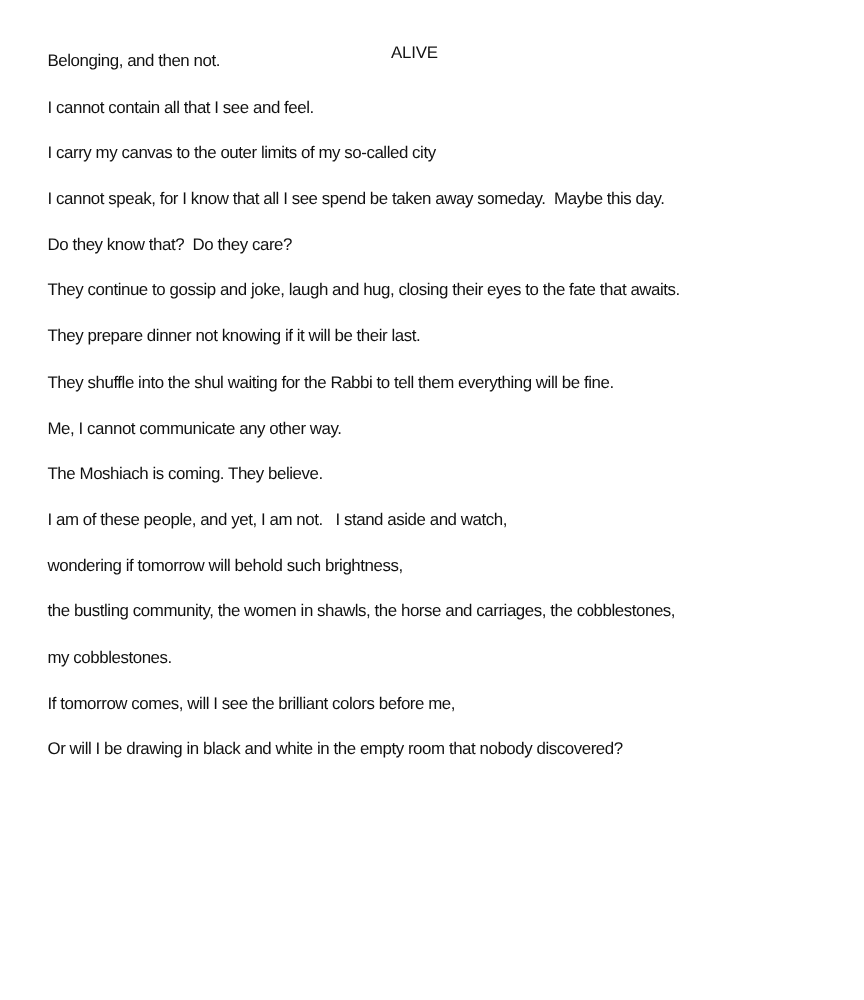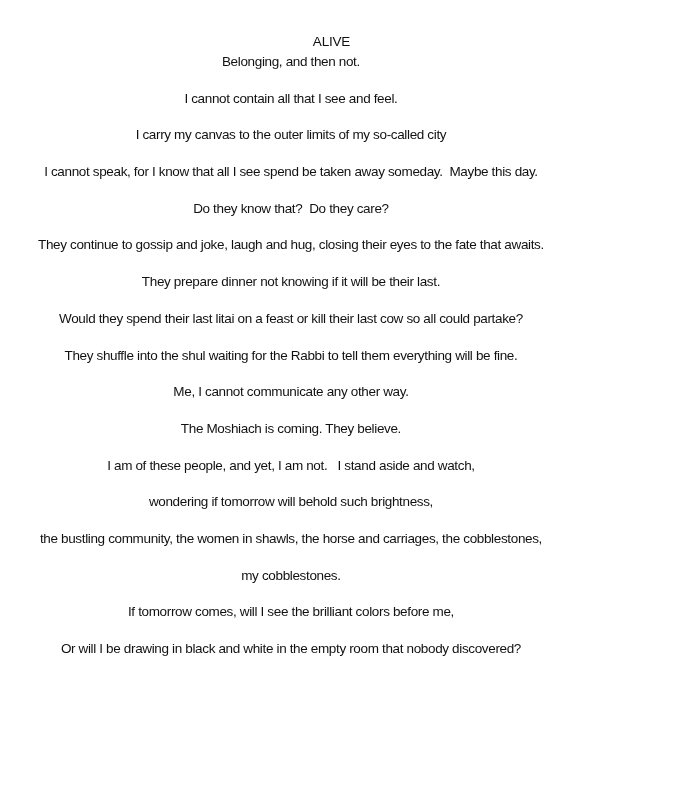--- a/index.html
+++ b/index.html
@@ -29,25 +29,24 @@
       left: 0;
       width: 663px;
       text-align: center;
       font-size: 13.5px;
       letter-spacing: -0.2px;
       line-height: 16px;
     }
     .poem {
       position: absolute;
       left: 38px;
-      top: 53px;
+      top: 40px;
       margin: 0;
       padding: 0;
       list-style: none;
-      text-align: center;
     }
     .line {
       height: 36.7px;
       font-size: 13.5px;
       line-height: 18px;
       letter-spacing: -0.35px;
       white-space: pre;
     }
   </style>
 </head>
@@ -56,21 +55,20 @@
 <div class="page">
   <div class="title">ALIVE</div>
   <ul class="poem">
     <li class="line">Belonging, and then not.</li>
     <li class="line">I cannot contain all that I see and feel.</li>
     <li class="line">I carry my canvas to the outer limits of my so-called city</li>
     <li class="line">I cannot speak, for I know that all I see spend be taken away someday.  Maybe this day.</li>
     <li class="line">Do they know that?  Do they care?</li>
     <li class="line">They continue to gossip and joke, laugh and hug, closing their eyes to the fate that awaits.</li>
     <li class="line">They prepare dinner not knowing if it will be their last.</li>
-    <li class="line">Would they spend their last litai on a feast or kill their last cow so all could partake?</li>
     <li class="line">They shuffle into the shul waiting for the Rabbi to tell them everything will be fine.</li>
     <li class="line">Me, I cannot communicate any other way.</li>
     <li class="line">The Moshiach is coming. They believe.</li>
     <li class="line">I am of these people, and yet, I am not.   I stand aside and watch,</li>
     <li class="line">wondering if tomorrow will behold such brightness,</li>
     <li class="line">the bustling community, the women in shawls, the horse and carriages, the cobblestones,</li>
     <li class="line">my cobblestones.</li>
     <li class="line">If tomorrow comes, will I see the brilliant colors before me,</li>
     <li class="line">Or will I be drawing in black and white in the empty room that nobody discovered?</li>
   </ul>

